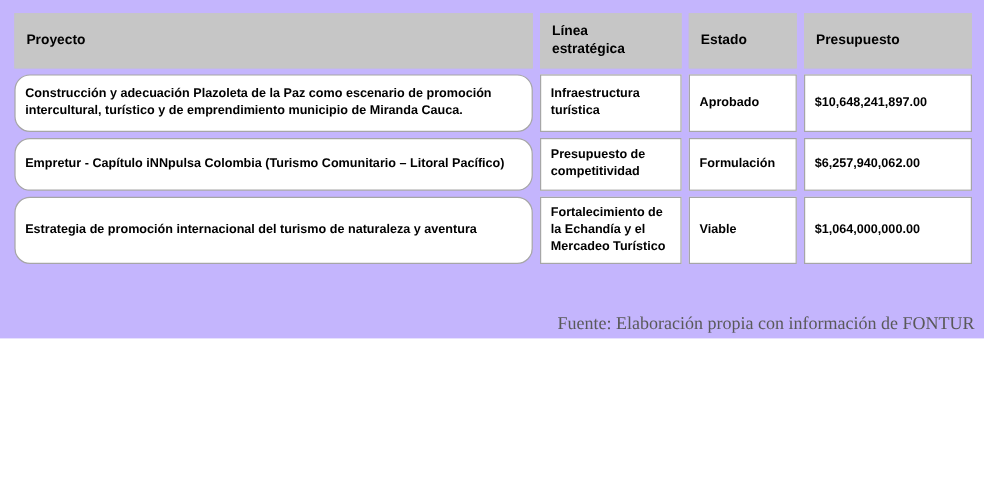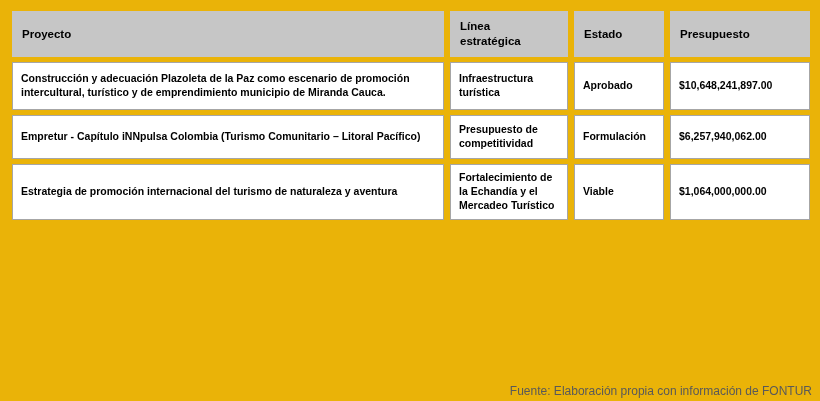--- a/index.html
+++ b/index.html
@@ -4,22 +4,22 @@
 <style>
   * { box-sizing: border-box; }
   html, body {
     margin: 0; padding: 0;
     width: 820px; height: 401px;
     background: #ffffff;
     font-family: "Liberation Sans", sans-serif;
   }
   #page {
     position: relative;
-    width: 820px; height: 401px;
-    background: #eab308;
+    width: 820px; height: 282px;
+    background: #c4b5fd;
     overflow: hidden;
   }
   table.grid {
     position: absolute;
     left: 6px;
     top: 6px;
     width: 808px;
     border-collapse: separate;
     border-spacing: 6px 5px;
     table-layout: fixed;
@@ -48,33 +48,33 @@
   col.c-presu      { width: 140px; }
 
   tr.hdr th { height: 46px; }
   tr.r1 td { height: 48px; }
   tr.r2 td { height: 50px; }
   tr.r3 td { height: 50px; }
   tr.r4 td { height: 44px; }
   tr.r5 td { height: 50px; }
   tr.r6 td { height: 50px; }
 
-  td.proyecto { font-size: 10.5px; }
+  td.proyecto { font-size: 10.5px; border-radius: 13px; }
   td.linea    { font-size: 10.5px; }
   td.estado   { font-size: 10.5px; }
   td.presu    { font-size: 10.5px; }
 
   .source {
     position: absolute;
     right: 8px;
     bottom: 3px;
-    font-size: 12px;
+    font-size: 15px;
     font-weight: normal;
     color: #595959;
-    font-family: Liberation Sans, sans-serif;
+    font-family: Liberation Serif, serif;
     white-space: nowrap;
   }
 </style>
 </head>
 <body>
 
 <div id="page">
 
   <table class="grid">
     <colgroup>

